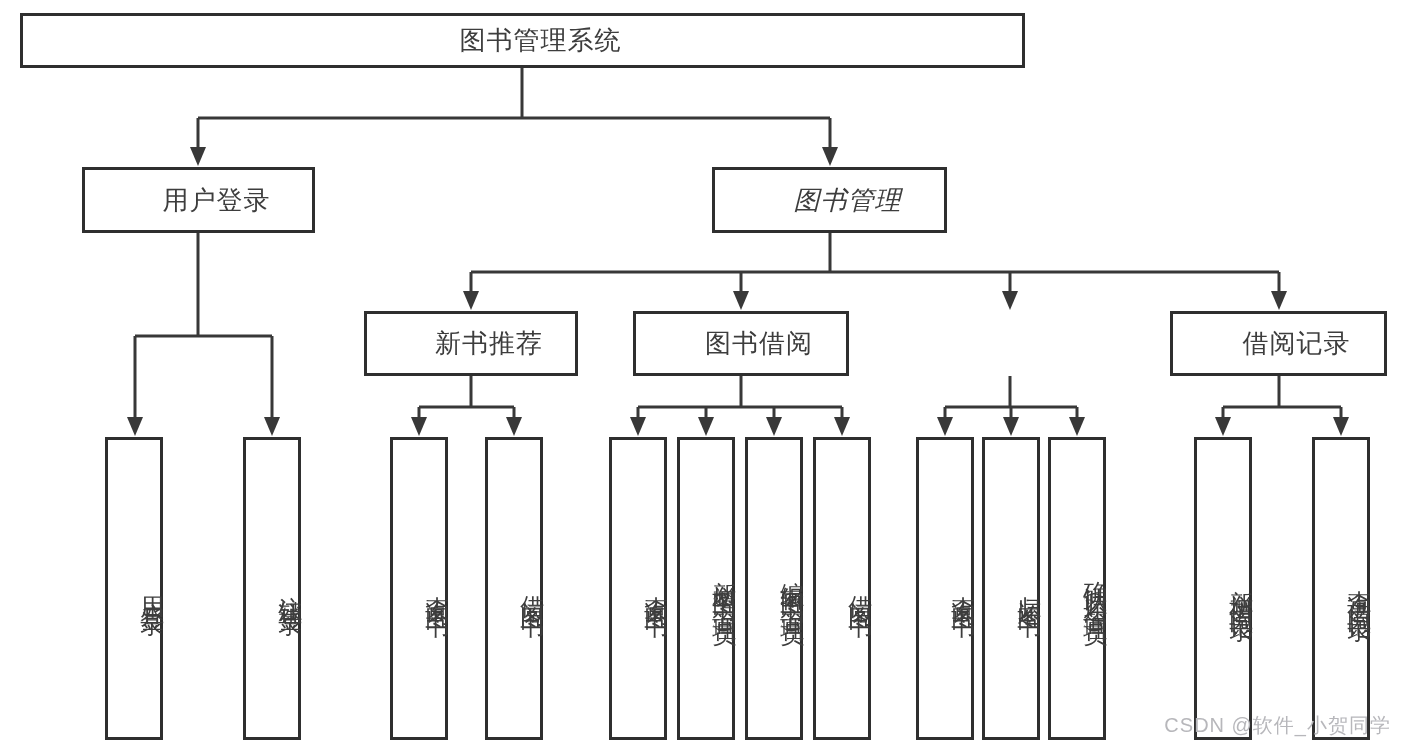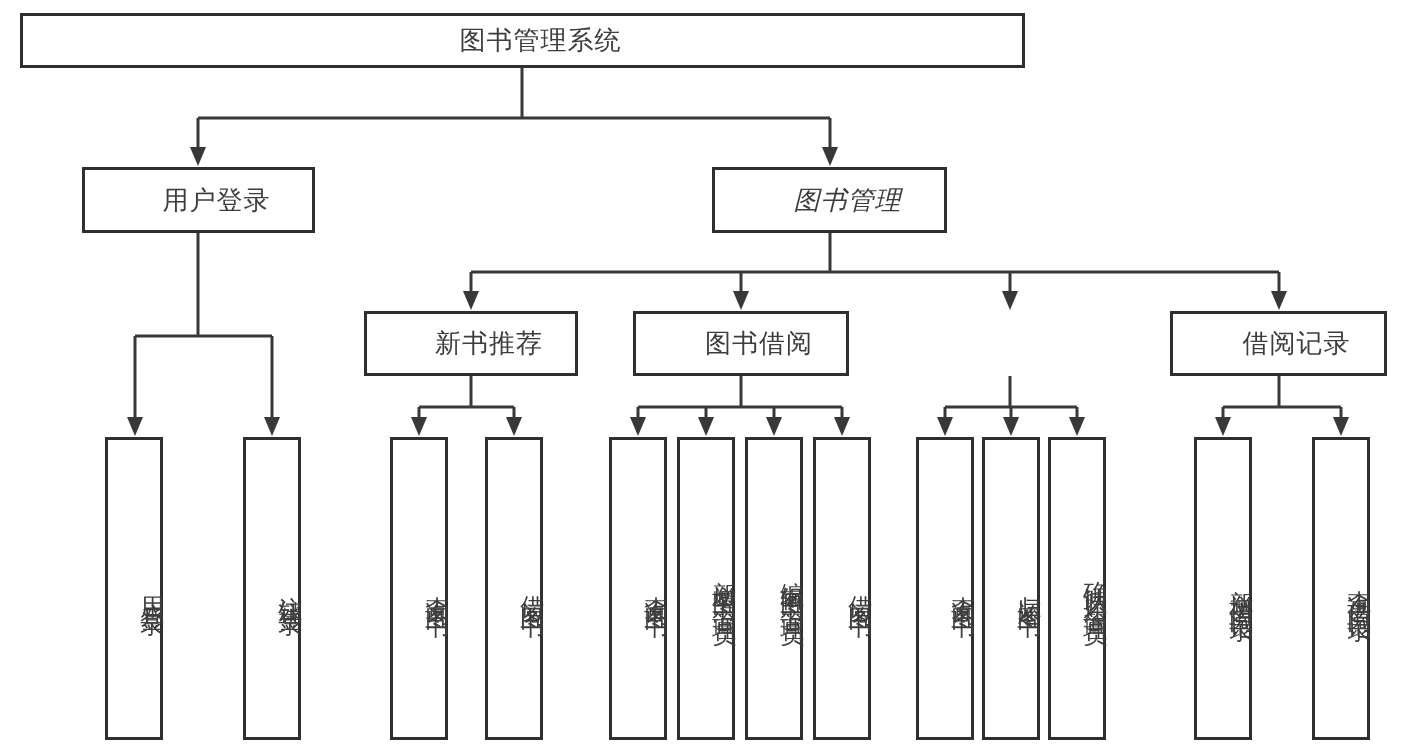--- a/index.html
+++ b/index.html
@@ -173,14 +173,15 @@
     <span class="vtext">确认归还（管理员）</span>
   </div>
 
   <div class="node leaf" style="left:1194px;">
     <span class="vtext">新增借阅记录</span>
   </div>
   <div class="node leaf" style="left:1312px;">
     <span class="vtext">查询借阅记录</span>
   </div>
 
+  <div class="watermark">CSDN @软件_小贺同学</div>
 
 </div>
 
 </body></html>

